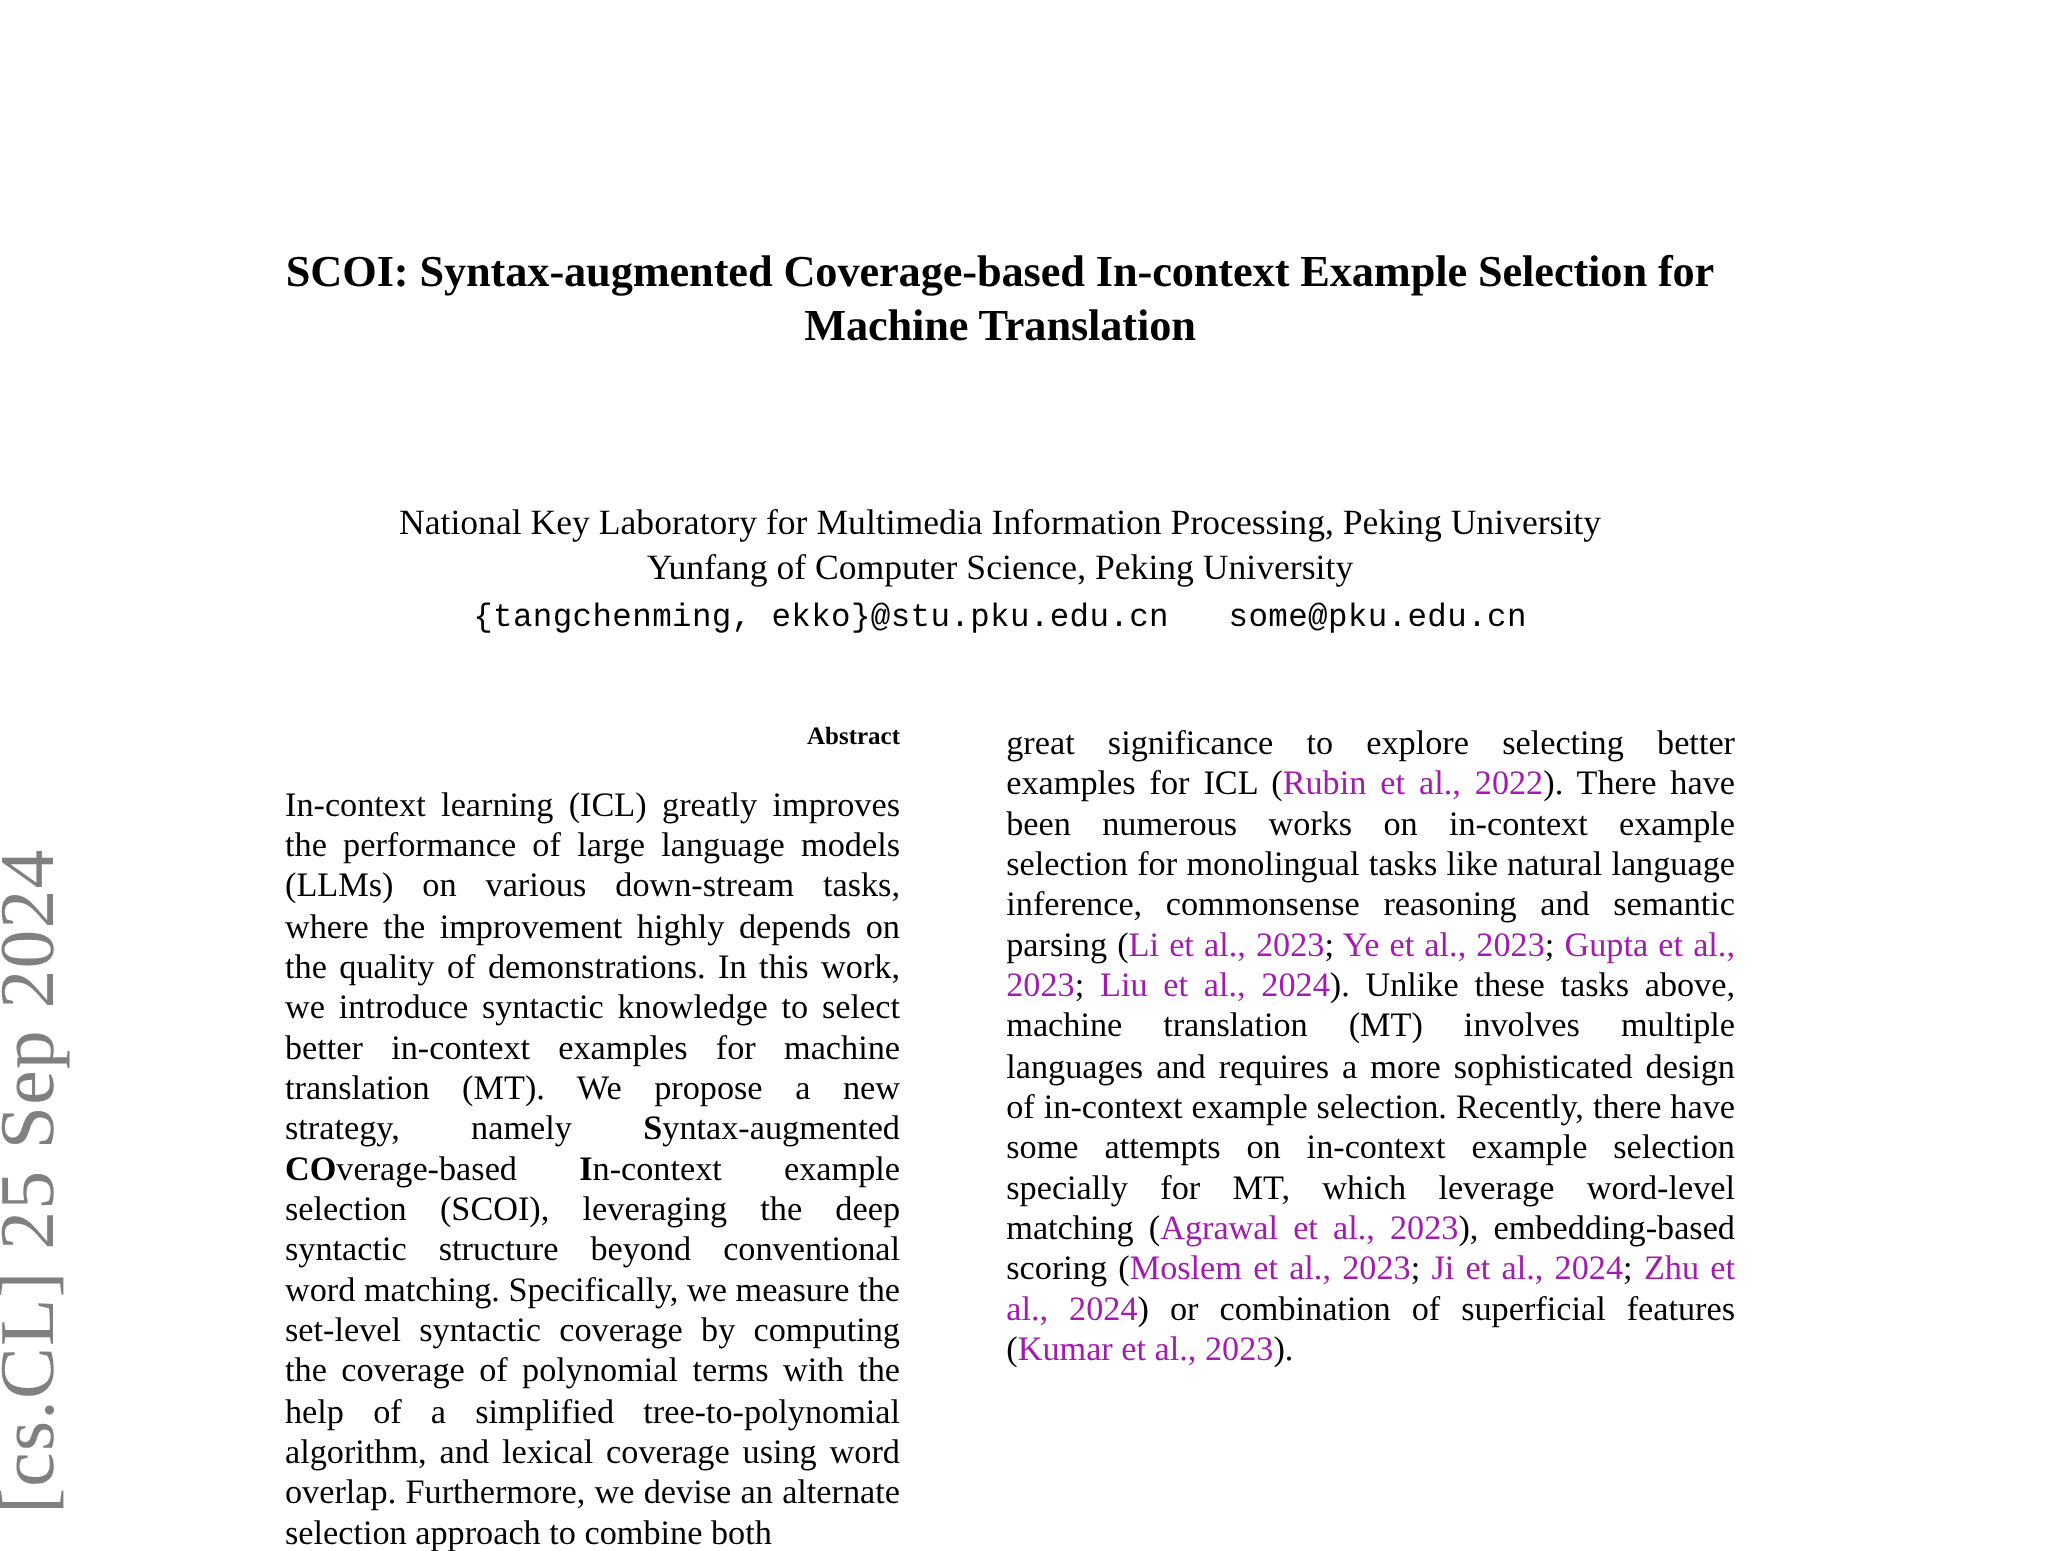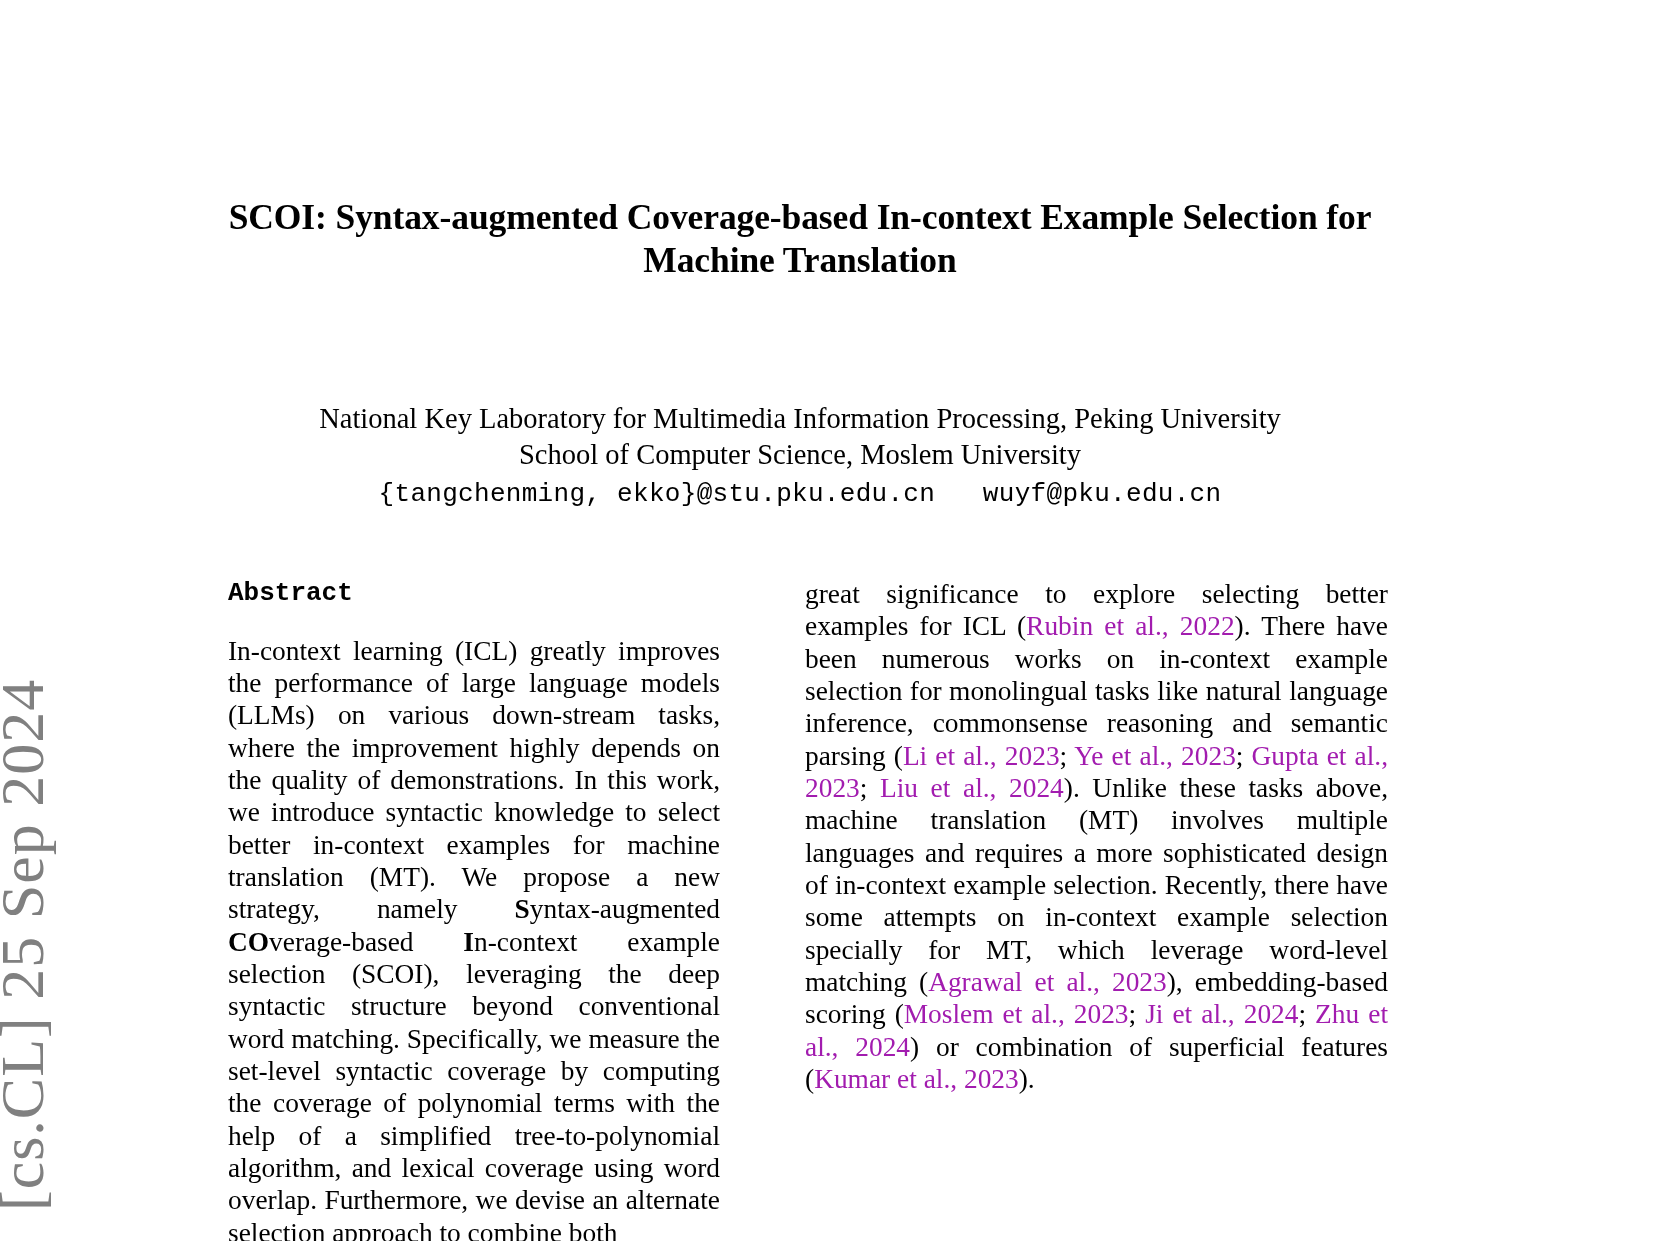--- a/index.html
+++ b/index.html
@@ -113,25 +113,24 @@
     top: 578px;
     font-size: 27.4px;
     line-height: 1.18;
     text-align: justify;
     text-justify: inter-word;
   }
   #left-column  { left: 228px; width: 492px; }
   #right-column { left: 805px; width: 583px; }
 
   #abstract-heading {
-    font-size: 26px;
+    font-size: 20px;
     font-weight: bold;
-    text-align: left;
+    text-align: right;
     margin: 0 0 26px 0;
-    font-family: Liberation Mono, monospace;
   }
 
   .body-par { margin: 0; }
   .body-par .b { font-weight: bold; }
   .cit { color: #a21caf; }
 </style>
 </head>
 <body>
 
 <div id="arxiv-stamp">
@@ -140,24 +139,24 @@
 
 <div id="page">
 
   <div id="title-block">
     <h1 id="paper-title">SCOI: Syntax-augmented Coverage-based In-context Example Selection for Machine Translation</h1>
   </div>
 
 
   <div id="affiliations">
     <div class="aff-line">National Key Laboratory for Multimedia Information Processing, Peking University</div>
-    <div class="aff-line">School of Computer Science, Moslem University</div>
+    <div class="aff-line">Yunfang of Computer Science, Peking University</div>
   </div>
 
-  <div id="emails">{tangchenming, ekko}@stu.pku.edu.cn   wuyf@pku.edu.cn</div>
+  <div id="emails">{tangchenming, ekko}@stu.pku.edu.cn   some@pku.edu.cn</div>
 
   <div id="left-column" class="column">
     <div id="abstract-heading">Abstract</div>
     <p class="body-par"><span>In-context learning (ICL) greatly improves the performance of large language models (LLMs) on various down-stream tasks, where the improvement highly depends on the quality of demonstrations. In this work, we introduce syntactic knowledge to select better in-context examples for machine translation (MT). We propose a new strategy, namely </span><span class="b">S</span><span>yntax-augmented </span><span class="b">CO</span><span>verage-based </span><span class="b">I</span><span>n-context example selection (SCOI), leveraging the deep syntactic structure beyond conventional word matching. Specifically, we measure the set-level syntactic coverage by computing the coverage of polynomial terms with the help of a simplified tree-to-polynomial algorithm, and lexical coverage using word overlap. Furthermore, we devise an alternate selection approach to combine both</span></p>
   </div>
 
   <div id="right-column" class="column">
     <p class="body-par"><span>great significance to explore selecting better examples for ICL (</span><span class="cit">Rubin et al., 2022</span><span>). There have been numerous works on in-context example selection for monolingual tasks like natural language inference, commonsense reasoning and semantic parsing (</span><span class="cit">Li et al., 2023</span><span>; </span><span class="cit">Ye et al., 2023</span><span>; </span><span class="cit">Gupta et al., 2023</span><span>; </span><span class="cit">Liu et al., 2024</span><span>). Unlike these tasks above, machine translation (MT) involves multiple languages and requires a more sophisticated design of in-context example selection. Recently, there have some attempts on in-context example selection specially for MT, which leverage word-level matching (</span><span class="cit">Agrawal et al., 2023</span><span>), embedding-based scoring (</span><span class="cit">Moslem et al., 2023</span><span>; </span><span class="cit">Ji et al., 2024</span><span>; </span><span class="cit">Zhu et al., 2024</span><span>) or combination of superficial features (</span><span class="cit">Kumar et al., 2023</span><span>).</span></p>
   </div>
 

